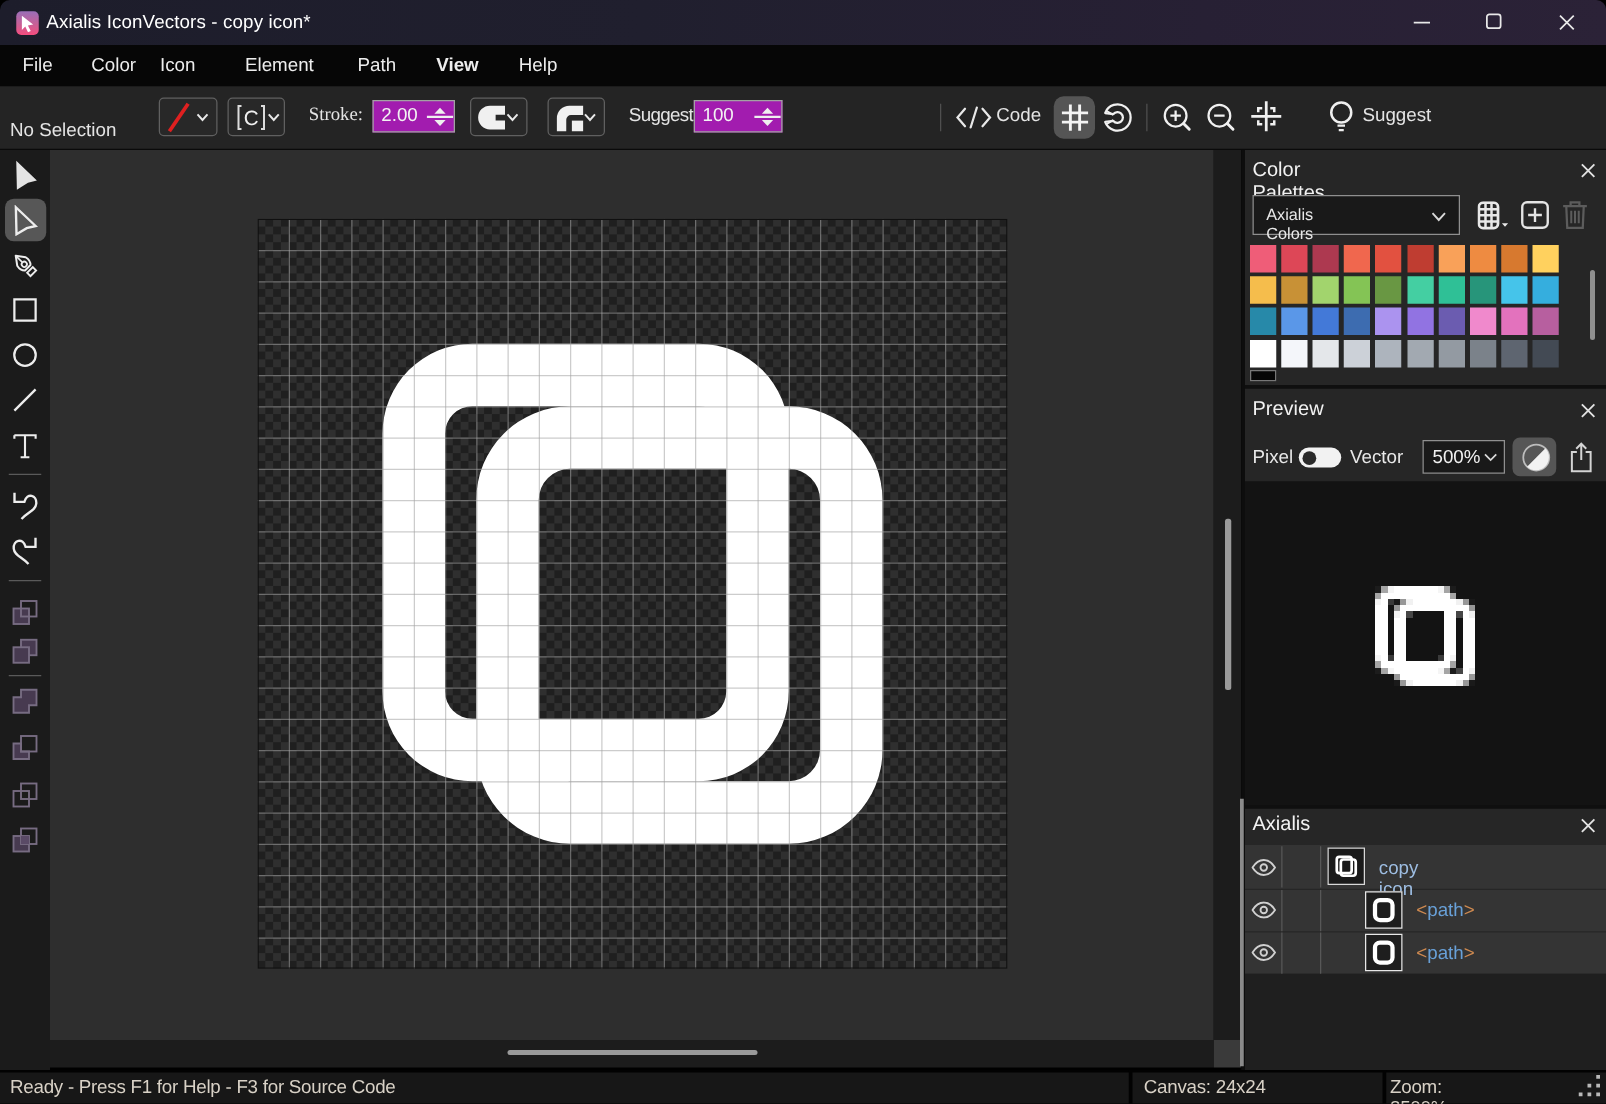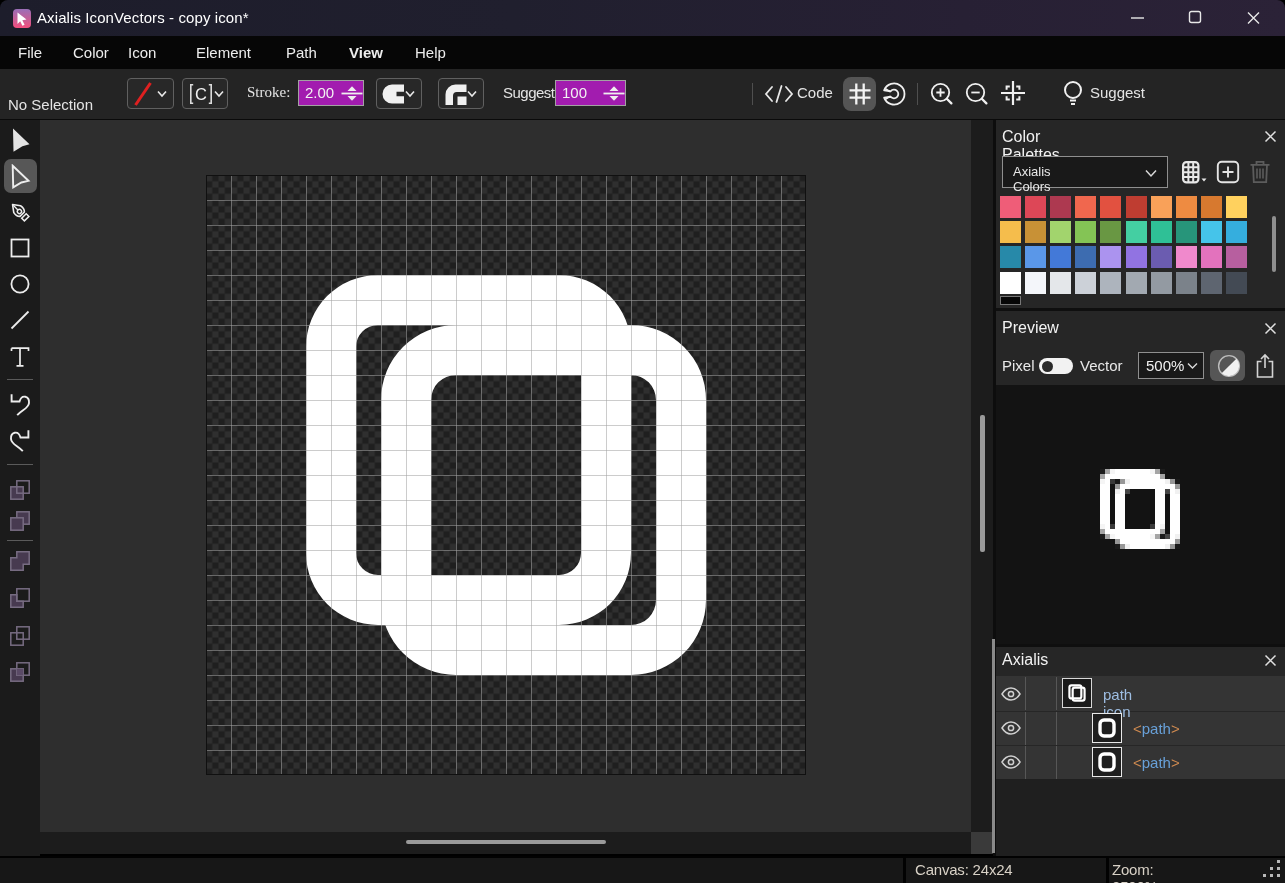--- a/index.html
+++ b/index.html
@@ -548,21 +548,21 @@
   <div class="abs" style="left:1056px;top:677px;width:1px;height:33px;background:#575757;"></div>
   <div class="abs" style="left:1062px;top:678px;width:30px;height:30px;background:#1a1a1a;border:1px solid #d8d8d8;"></div>
   <svg class="abs" style="left:1064px;top:680px;" width="26" height="26" viewBox="0 0 24 24">
     <path fill="#ffffff" fill-rule="evenodd" d="
       M6.88 4 H14.12 A2.88 2.88 0 0 1 17 6.88 V15.12 A2.88 2.88 0 0 1 14.12 18 H6.88 A2.88 2.88 0 0 1 4 15.12 V6.88 A2.88 2.88 0 0 1 6.88 4 Z
       M6.88 6 A0.88 0.88 0 0 0 6 6.88 V15.12 A0.88 0.88 0 0 0 6.88 16 H14.12 A0.88 0.88 0 0 0 15 15.12 V6.88 A0.88 0.88 0 0 0 14.12 6 Z"></path>
     <path fill="#ffffff" fill-rule="evenodd" d="
       M10 6 H17 A3 3 0 0 1 20 9 V17 A3 3 0 0 1 17 20 H10 A3 3 0 0 1 7 17 V9 A3 3 0 0 1 10 6 Z
       M10 8 A1 1 0 0 0 9 9 V17 A1 1 0 0 0 10 18 H17 A1 1 0 0 0 18 17 V9 A1 1 0 0 0 17 8 Z"></path>
   </svg>
-  <div class="abs" style="left:1103px;top:686px;font-size:15px;color:#9dbde2;">path icon</div>
+  <div class="abs" style="left:1103px;top:686px;font-size:15px;color:#9dbde2;">copy icon</div>
 
   <svg class="abs" style="left:1001px;top:721px;" width="20" height="14" viewBox="0 0 20 14">
     <path d="M1 7 C4 2.2 7 1 10 1 C13 1 16 2.2 19 7 C16 11.8 13 13 10 13 C7 13 4 11.8 1 7 Z" fill="none" stroke="#d0d0d0" stroke-width="1.5"></path>
     <circle cx="10" cy="7" r="2.6" fill="none" stroke="#d0d0d0" stroke-width="1.5"></circle>
   </svg>
   <div class="abs" style="left:1025px;top:712px;width:1px;height:33px;background:#575757;"></div>
   <div class="abs" style="left:1056px;top:712px;width:1px;height:33px;background:#575757;"></div>
   <div class="abs" style="left:1092px;top:713px;width:30px;height:30px;background:#1e1e1e;border:1px solid #e8e8e8;"></div>
   <svg class="abs" style="left:1096px;top:717px;" width="22" height="22" viewBox="0 0 22 22">
     <rect x="4" y="3" width="14" height="16" rx="4" fill="none" stroke="#ffffff" stroke-width="3.4"></rect>
@@ -575,20 +575,21 @@
   </svg>
   <div class="abs" style="left:1025px;top:746px;width:1px;height:33px;background:#575757;"></div>
   <div class="abs" style="left:1056px;top:746px;width:1px;height:33px;background:#575757;"></div>
   <div class="abs" style="left:1092px;top:747px;width:30px;height:30px;background:#1e1e1e;border:1px solid #e8e8e8;"></div>
   <svg class="abs" style="left:1096px;top:751px;" width="22" height="22" viewBox="0 0 22 22">
     <rect x="4" y="3" width="14" height="16" rx="4" fill="none" stroke="#ffffff" stroke-width="3.4"></rect>
   </svg>
   <div class="abs" style="left:1133px;top:754px;font-size:15px;"><span style="color:#cf8a50">&lt;</span><span style="color:#68a0d8">path</span><span style="color:#cf8a50">&gt;</span></div>
 
   <div id="statusbar" class="abs"></div>
+  <div class="stattext" style="left:8px;">Ready - Press F1 for Help - F3 for Source Code</div>
   <div class="statdiv" style="left:903px;"></div>
   <div class="stattext" style="left:915px;">Canvas: 24x24 px</div>
   <div class="statdiv" style="left:1106px;"></div>
   <div class="stattext" style="left:1112px;">Zoom: 2500%</div>
   <svg class="abs" style="left:1261px;top:858px;" width="22" height="22" viewBox="0 0 22 22">
     <g fill="#b8b8b8">
       <rect x="16" y="2" width="3" height="3"></rect>
       <rect x="16" y="9" width="3" height="3"></rect>
       <rect x="9" y="9" width="3" height="3"></rect>
       <rect x="16" y="16" width="3" height="3"></rect>

